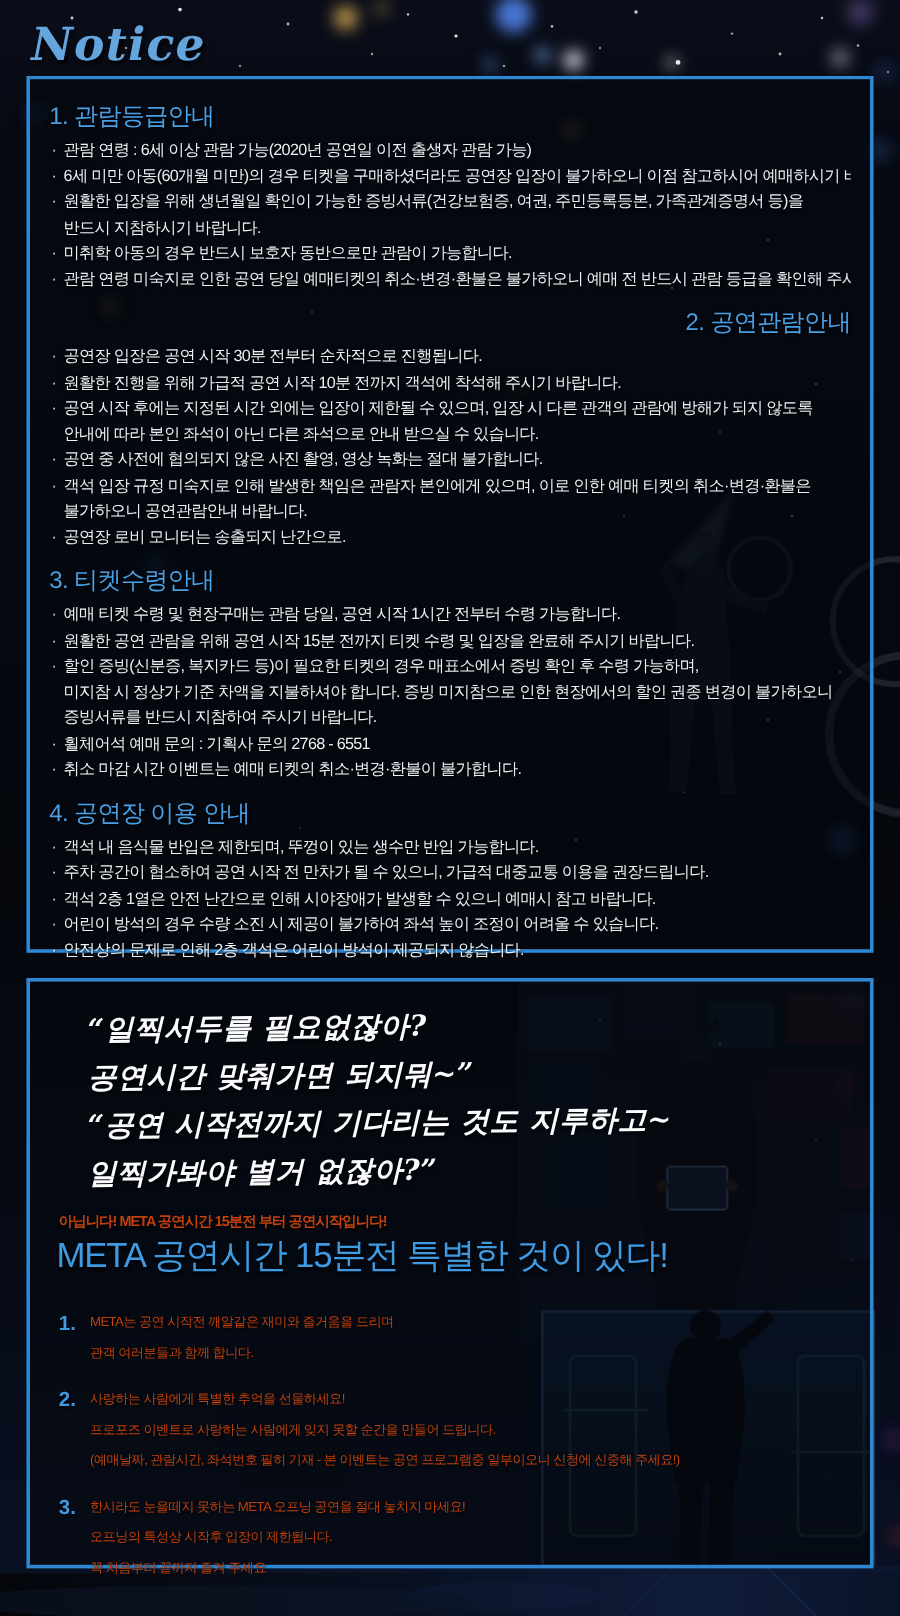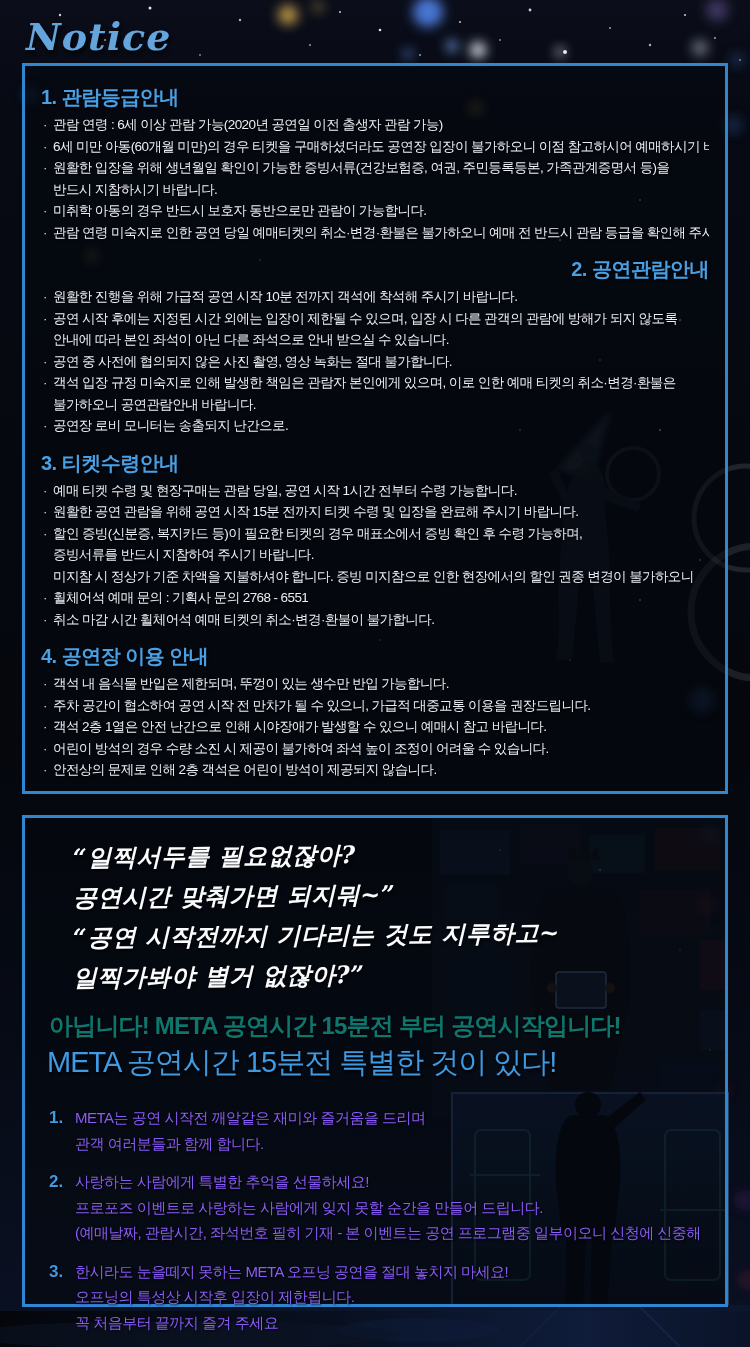--- a/index.html
+++ b/index.html
@@ -19,21 +19,21 @@
   .box{
     position:absolute;left:22px;width:706px;box-sizing:border-box;z-index:2;
     border:3px solid var(--border-blue,#2f87d2);
     background:rgba(4,7,14,.52);
   }
   .notice-box{top:63px;height:731px;padding:12px 16px;}
   .promo-box{top:815px;height:492px;padding:12px 22px;}
 
   .section{margin-bottom:14px;}
   .sec-h{
-    margin:7px 0 5px;font-size:20px;font-weight:bold;line-height:24px;
+    margin:7px 0 5px;font-size:20px;font-weight:normal;line-height:24px;
     color:var(--heading-blue,#4aa0e4);letter-spacing:-0.5px;
     text-shadow:1px 1px 2px rgba(0,0,0,.8);
   }
   .section.s2 .sec-h{margin-left:8px;text-align:right;}
   .line{
     margin:0;padding-left:12px;position:relative;
     font-size:13.5px;line-height:21.5px;letter-spacing:-0.6px;
     color:var(--text-light,#eceff5);
     white-space:nowrap;overflow:hidden;
     text-shadow:1px 1px 2px rgba(0,0,0,.8);
@@ -42,39 +42,39 @@
 
   .quotes{margin-top:14px;}
   .quote{
     margin:0 0 12px 26px;
     font-family:"DejaVu Serif",cursive;font-style:italic;font-weight:bold;
     font-size:24px;line-height:28px;color:#fbfcfe;letter-spacing:.5px;
     transform:rotate(-0.6deg);transform-origin:left;
     text-shadow:1px 2px 3px rgba(0,0,0,.75);white-space:nowrap;overflow:hidden;
   }
   .lead{
-    margin:18px 0 2px 2px;font-size:24px;font-weight:bold;color:#0f766e;
+    margin:18px 0 2px 2px;font-size:12px;font-weight:bold;color:#c2410c;
     letter-spacing:-0.8px;white-space:nowrap;overflow:hidden;
     text-shadow:1px 1px 2px rgba(0,0,0,.85);
   }
   .headline{
     margin:3px 0 0 0;font-size:29px;font-weight:normal;line-height:34px;
     color:var(--accent-blue,#3f9ae2);letter-spacing:-1px;white-space:nowrap;overflow:hidden;
     text-shadow:1px 2px 3px rgba(0,0,0,.85);
   }
   .p-item{display:flex;margin:13px 0 0 2px;}
   .p-item.first{margin-top:26px;}
   .p-no{
     flex:0 0 26px;font-size:17px;font-weight:bold;line-height:25.5px;
     color:var(--accent-blue,#3f9ae2);text-shadow:1px 1px 2px rgba(0,0,0,.8);
   }
   .p-lines{flex:1;min-width:0;}
   .p-line{
-    margin:0;font-size:15px;line-height:25.5px;letter-spacing:-0.5px;
-    color:#8b5cf6;white-space:nowrap;overflow:hidden;
+    margin:0;font-size:11px;line-height:25.5px;letter-spacing:-0.5px;
+    color:#c2410c;white-space:nowrap;overflow:hidden;
     text-shadow:1px 1px 2px rgba(0,0,0,.8);
   }
 </style>
 </head>
 <body>
 
 <div class="page">
 
   <svg class="bg" width="750" height="1347" viewBox="0 0 750 1347" xmlns="http://www.w3.org/2000/svg">
     <defs>
@@ -265,21 +265,21 @@
           <p class="line"><span class="m">·</span><span class="t">미취학 아동의 경우 반드시 보호자 동반으로만 관람이 가능합니다.</span></p>
 
           <p class="line"><span class="m">·</span><span class="t">관람 연령 미숙지로 인한 공연 당일 예매티켓의 취소·변경·환불은 불가하오니 예매 전 반드시 관람 등급을 확인해 주시기 바랍니다.</span></p>
         </div>
     </div>
 
     <div class="section s2">
       <h2 class="sec-h">2. 공연관람안내</h2>
       <div class="lines">
 
-          <p class="line"><span class="m">·</span></p>
+          <p class="line"><span class="m">·</span><span class="t">공연장 입장은 공연 시작 30분 전부터 순차적으로 진행됩니다.</span></p>
 
           <p class="line"><span class="m">·</span><span class="t">원활한 진행을 위해 가급적 공연 시작 10분 전까지 객석에 착석해 주시기 바랍니다.</span></p>
 
           <p class="line"><span class="m">·</span><span class="t">공연 시작 후에는 지정된 시간 외에는 입장이 제한될 수 있으며, 입장 시 다른 관객의 관람에 방해가 되지 않도록</span></p>
 
           <p class="line"><span class="m"></span><span class="t">안내에 따라 본인 좌석이 아닌 다른 좌석으로 안내 받으실 수 있습니다.</span></p>
 
           <p class="line"><span class="m">·</span><span class="t">공연 중 사전에 협의되지 않은 사진 촬영, 영상 녹화는 절대 불가합니다.</span></p>
 
           <p class="line"><span class="m">·</span><span class="t">객석 입장 규정 미숙지로 인해 발생한 책임은 관람자 본인에게 있으며, 이로 인한 예매 티켓의 취소·변경·환불은</span></p>
@@ -293,27 +293,27 @@
     <div class="section s3">
       <h2 class="sec-h">3. 티켓수령안내</h2>
       <div class="lines">
 
           <p class="line"><span class="m">·</span><span class="t">예매 티켓 수령 및 현장구매는 관람 당일, 공연 시작 1시간 전부터 수령 가능합니다.</span></p>
 
           <p class="line"><span class="m">·</span><span class="t">원활한 공연 관람을 위해 공연 시작 15분 전까지 티켓 수령 및 입장을 완료해 주시기 바랍니다.</span></p>
 
           <p class="line"><span class="m">·</span><span class="t">할인 증빙(신분증, 복지카드 등)이 필요한 티켓의 경우 매표소에서 증빙 확인 후 수령 가능하며,</span></p>
 
+          <p class="line"><span class="m"></span><span class="t">미지참 시 정상가 기준 차액을 지불하셔야 합니다. 증빙 미지참으로 인한 현장에서의 할인 권종 변경이 불가하오니</span></p>
+
           <p class="line"><span class="m"></span><span class="t">증빙서류를 반드시 지참하여 주시기 바랍니다.</span></p>
 
-          <p class="line"><span class="m"></span><span class="t">미지참 시 정상가 기준 차액을 지불하셔야 합니다. 증빙 미지참으로 인한 현장에서의 할인 권종 변경이 불가하오니</span></p>
-
           <p class="line"><span class="m">·</span><span class="t">휠체어석 예매 문의 : 기획사 문의  2768 - 6551</span></p>
 
-          <p class="line"><span class="m">·</span><span class="t">취소 마감 시간 휠체어석 예매 티켓의 취소·변경·환불이 불가합니다.</span></p>
+          <p class="line"><span class="m">·</span><span class="t">취소 마감 시간 이벤트는 예매 티켓의 취소·변경·환불이 불가합니다.</span></p>
         </div>
     </div>
 
     <div class="section s4">
       <h2 class="sec-h">4. 공연장 이용 안내</h2>
       <div class="lines">
 
           <p class="line"><span class="m">·</span><span class="t">객석 내 음식물 반입은 제한되며, 뚜껑이 있는 생수만 반입 가능합니다.</span></p>
 
           <p class="line"><span class="m">·</span><span class="t">주차 공간이 협소하여 공연 시작 전 만차가 될 수 있으니, 가급적 대중교통 이용을 권장드립니다.</span></p>

